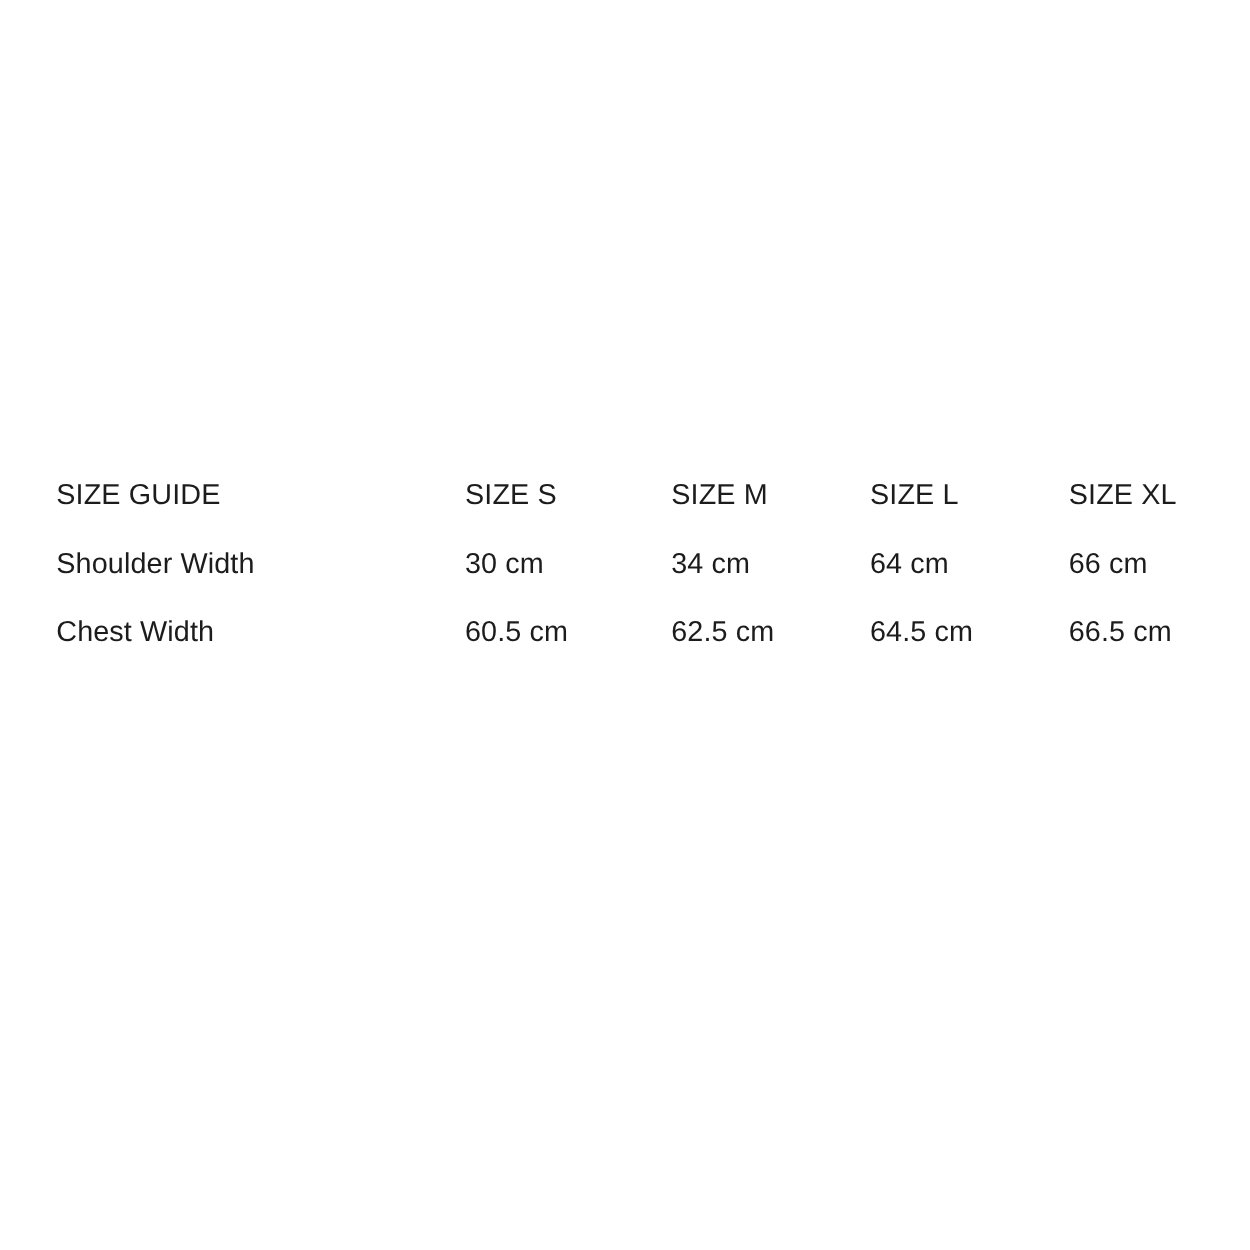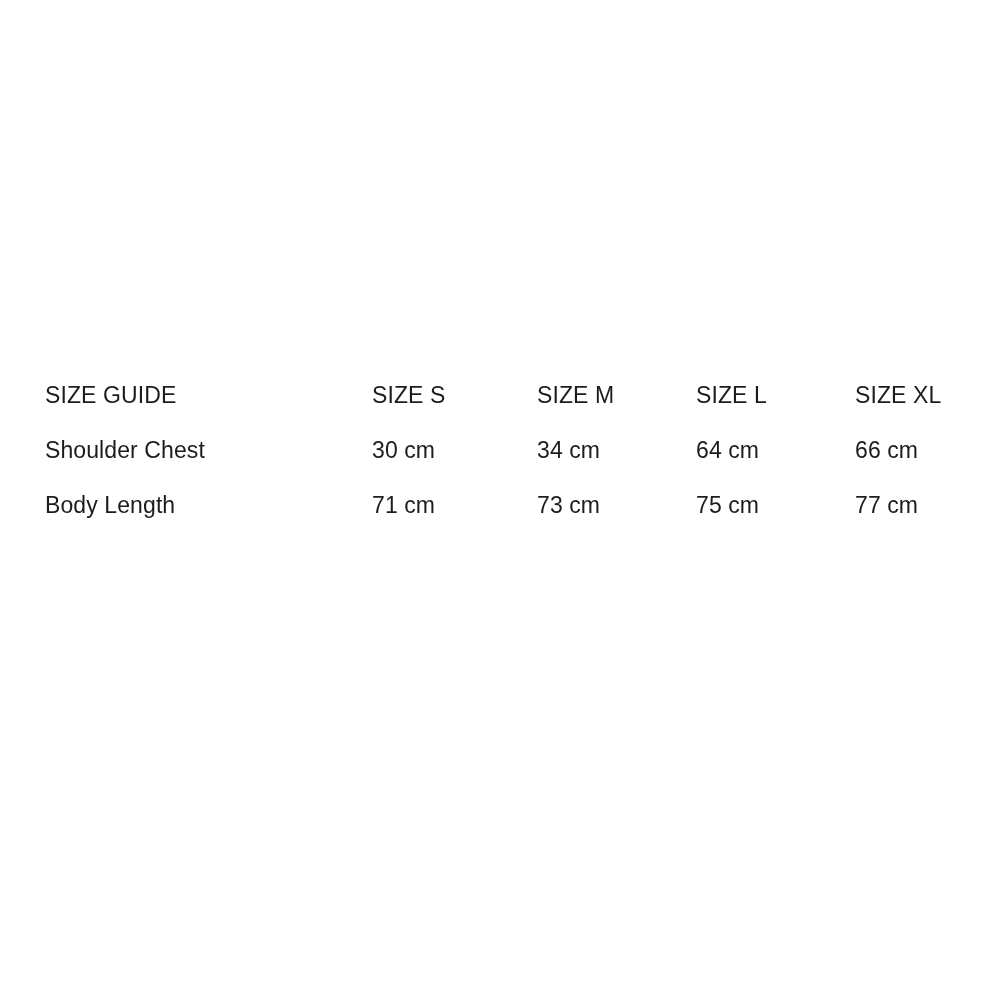--- a/index.html
+++ b/index.html
@@ -67,29 +67,29 @@
         <tr>
           <td>SIZE GUIDE</td>
           <td>SIZE S</td>
           <td>SIZE M</td>
           <td>SIZE L</td>
           <td>SIZE XL</td>
         </tr>
       </thead>
       <tbody>
         <tr>
-          <td>Shoulder Chest</td>
+          <td>Shoulder Width</td>
           <td>30 cm</td>
           <td>34 cm</td>
           <td>64 cm</td>
           <td>66 cm</td>
         </tr>
         <tr>
-          <td>Body Length</td>
-          <td>71 cm</td>
-          <td>73 cm</td>
-          <td>75 cm</td>
-          <td>77 cm</td>
+          <td>Chest Width</td>
+          <td>60.5 cm</td>
+          <td>62.5 cm</td>
+          <td>64.5 cm</td>
+          <td>66.5 cm</td>
         </tr>
       </tbody>
     </table>
   </div>
 </div>
 
 </body></html>

